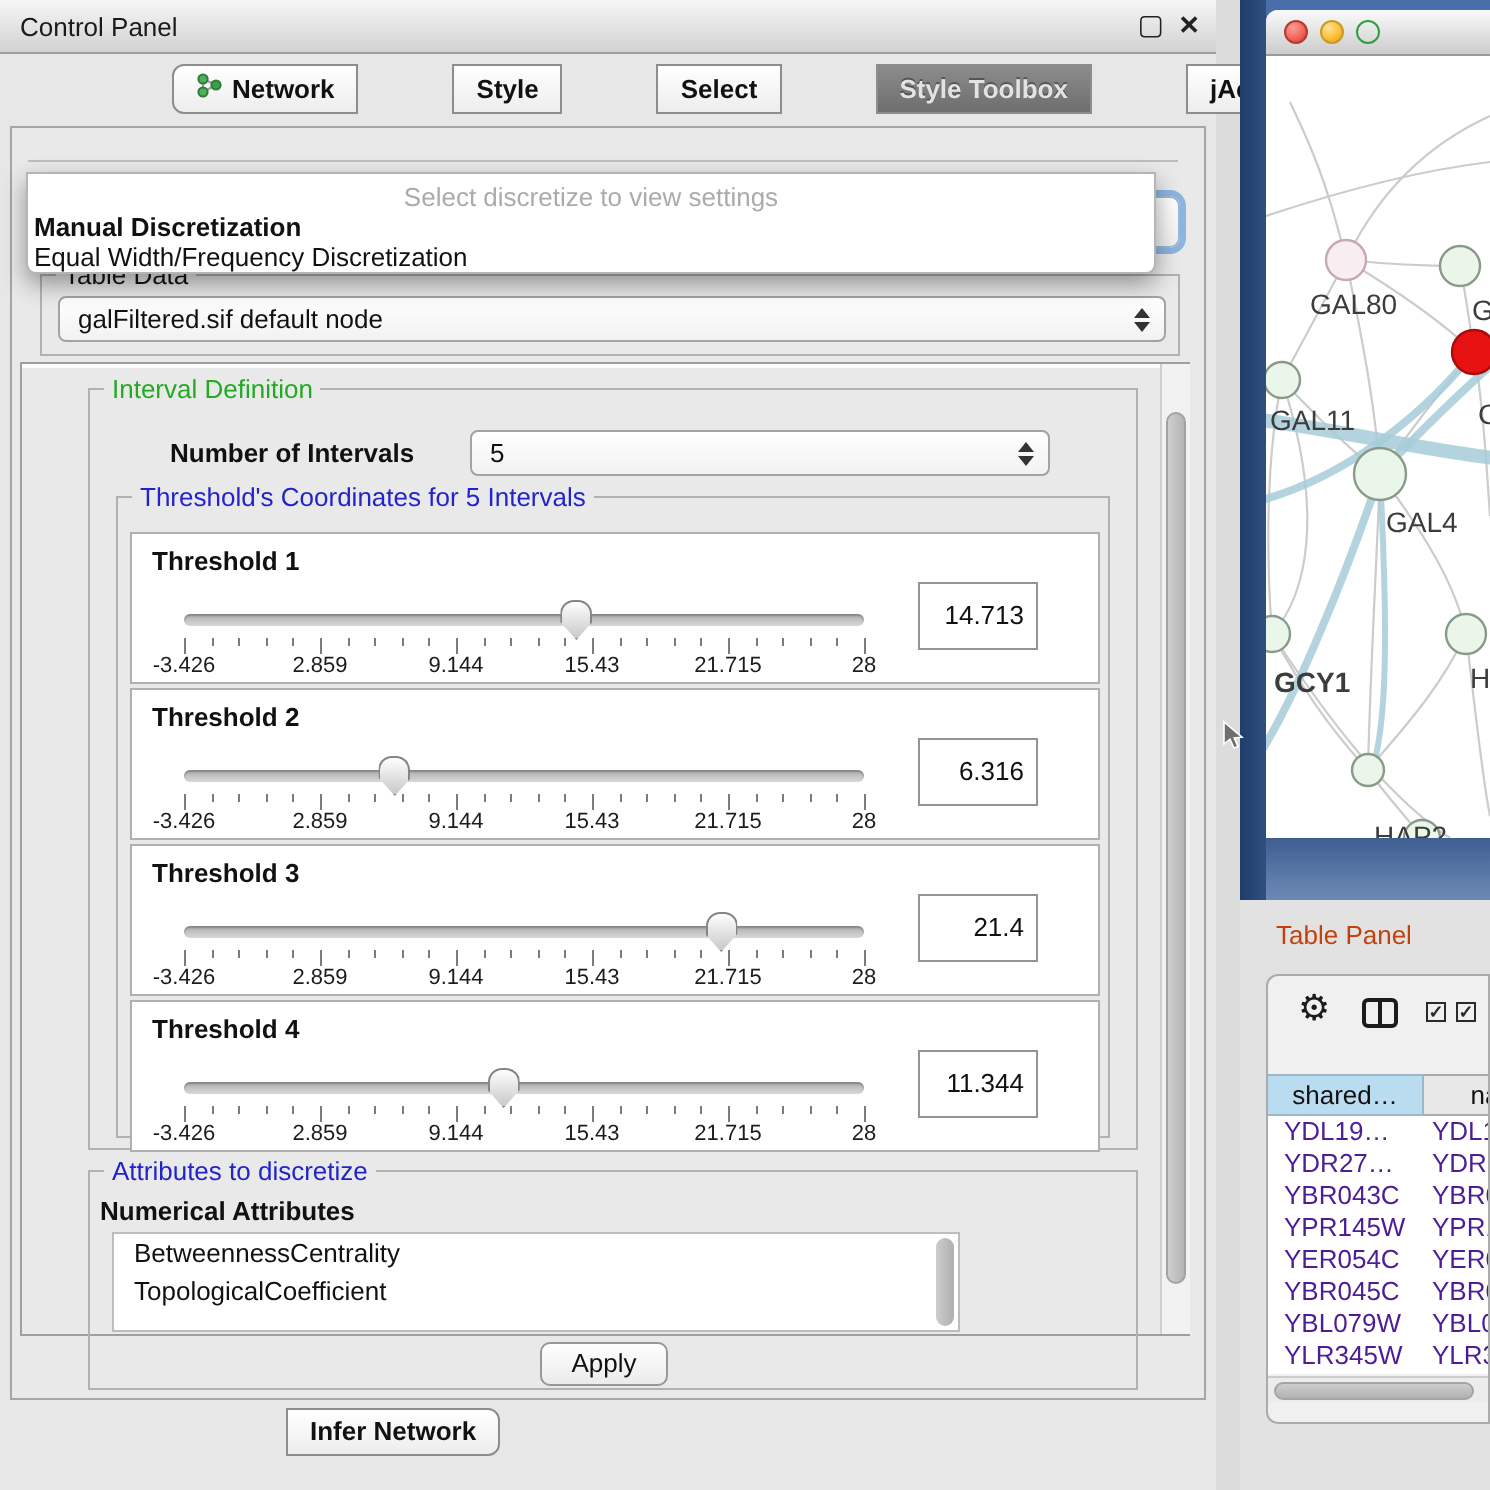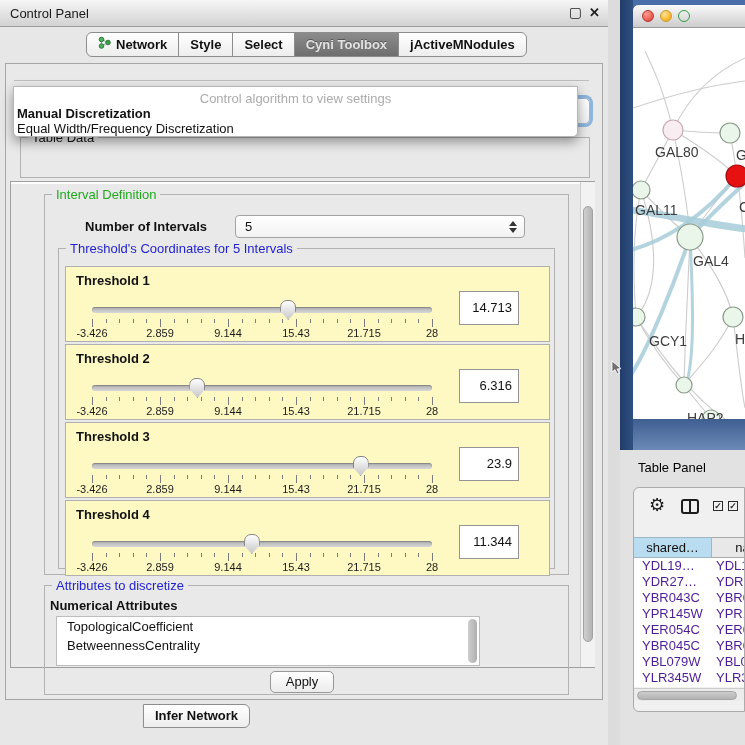--- a/index.html
+++ b/index.html
@@ -16,21 +16,21 @@
   #float-icon { right:26px; font-weight:normal; font-size:14px; top:4px; }
   #close-icon { right:8px; }
 
   .tabrow { position:absolute; display:flex; }
   .tab { display:flex; align-items:center; gap:5px; padding:3px 11px 4px; font-size:13px; font-weight:bold;
     color:#111; background:linear-gradient(#ffffff,#ededed); border:1px solid #8d8d8d; margin-left:-1px;
     white-space:nowrap; cursor:default; }
   .tab:first-child { border-radius:6px 0 0 6px; margin-left:0; }
   .tab:last-child { border-radius:0 6px 6px 0; }
   .tab.active { background:linear-gradient(#8c8c8c,#6e6e6e); color:#e3e3e3; text-shadow:0 -1px 0 #555; }
-  #top-tabs { left:86px; top:32px; }
+  #top-tabs { left:86px; top:32px;gap:48px; }
   #bottom-tabs { left:143px; top:704px; }
 
   #main-box { position:absolute; left:5px; top:63px; width:598px; height:637px;
     border:1px solid #a6a6a6; background:#e9e9e9; }
 
   #algo-group-clip { position:absolute; left:28px; top:74px; height:13px; width:200px;
     overflow:hidden; font-size:13px; color:#9b9b9b; z-index:1; }
   #algo-group-topline { position:absolute; left:14px; top:80px; width:575px; height:0;
     border-top:1px solid #bdbdbd; z-index:0; }
 
@@ -69,21 +69,21 @@
   #main-vscroll { position:absolute; left:580px; top:182px; width:15px; height:485px;
     background:#f2f2f2; border-left:1px solid #cfcfcf; }
   #main-vscroll-thumb { position:absolute; left:2px; top:24px; width:10px; height:436px;
     border-radius:6px; background:linear-gradient(90deg,#cfcfcf,#b4b4b4); border:1px solid #a2a2a2; }
 
   #interval-group { left:44px; top:194px; width:525px; height:381px; }
   #num-intervals-label { position:absolute; left:85px; top:219px; font-size:13px; font-weight:bold; color:#111; }
   #num-intervals-combo { left:235px; top:215px; width:290px; height:23px; position:absolute; }
   #thresholds-group { left:58px; top:248px; width:497px; height:321px; }
 
-  .thr-row { position:absolute; left:6px; width:485px; height:76px; background:#fef9c3;
+  .thr-row { position:absolute; left:6px; width:485px; height:76px; background:#ffffff;
     border:1px solid #b0b0b0; }
   .thr-label { position:absolute; left:10px; top:6px; font-size:13px; font-weight:bold; color:#111; }
   .thr-slider { position:absolute; left:26px; top:30px; width:340px; height:26px; }
   .thr-track { position:absolute; left:0; top:10px; width:340px; height:6px; border-radius:3px;
     background:linear-gradient(#adadad,#d8d8d8); box-shadow:inset 0 1px 1px rgba(0,0,0,.25); }
   .thr-thumb { position:absolute; top:3px; width:16px; height:20px; margin-left:-8px;
     background:linear-gradient(#fefefe,#c9c9c9); border:1px solid #858585;
     border-radius:7px 7px 2px 2px; clip-path:polygon(0 0,100% 0,100% 55%,50% 100%,0 55%); }
   .thr-ticks { position:absolute; left:26px; top:52px; width:340px; height:9px; }
   .thr-tick { position:absolute; top:0; width:1px; background:#7c7c7c; }
@@ -111,21 +111,21 @@
     background:linear-gradient(90deg,#203c6b,#2f507f); }
   #net-window { position:absolute; left:633px; top:5px; width:112px; height:414px;
     border-radius:6px 0 0 0; overflow:hidden; background:#ffffff; }
   #net-titlebar { position:absolute; left:0; top:0; width:112px; height:23px;
     background:linear-gradient(#fafafa,#cccccc); border-bottom:1px solid #9a9a9a; }
   .traffic { position:absolute; top:5px; width:12px; height:12px; border-radius:50%; }
   #net-canvas { position:absolute; left:0; top:23px; width:112px; height:391px; background:#ffffff; }
   .net-label { position:absolute; font-size:14px; color:#3c3c3c; white-space:nowrap; }
 
   #table-region { position:absolute; left:620px; top:450px; width:125px; height:295px; background:#e2e2e2; }
-  #table-panel-title { position:absolute; left:18px; top:10px; font-size:13px; color:#000000; }
+  #table-panel-title { position:absolute; left:18px; top:10px; font-size:13px; color:#c2410c; }
   #table-box { position:absolute; left:13px; top:37px; width:112px; height:225px;
     background:#f0f0f0; border:1px solid #ababab; border-radius:6px 0 0 6px; overflow:hidden; }
   #table-toolbar { position:absolute; left:0; top:0; width:112px; height:36px; }
   #gear-icon { position:absolute; left:15px; top:6px; font-family:"DejaVu Sans",sans-serif;
     font-size:18px; color:#1c1c1c; }
   #col-icon { position:absolute; left:47px; top:11px; width:18px; height:15px;
     border:2px solid #1c1c1c; border-radius:3px; }
   #col-icon:before { content:""; position:absolute; left:6px; top:0; width:2px; height:11px; background:#1c1c1c; }
   .cb-icon { position:absolute; top:13px; width:10px; height:10px; border:1.5px solid #2a2a2a;
     font-size:9px; line-height:9px; text-align:center; color:#2a2a2a; font-weight:bold; }
@@ -167,40 +167,44 @@
             </svg></span>
           <span>Network</span>
         </div>
         <div class="tab">
           <span>Style</span>
         </div>
         <div class="tab">
           <span>Select</span>
         </div>
         <div class="tab active">
-          <span>Cyni Toolbox</span>
+          <span>Style Toolbox</span>
         </div>
         <div class="tab">
           <span>jActiveMNodules</span>
         </div>
       </div>
 
     <div id="main-box"></div>
 
     <div id="algo-group-topline"></div>
     <div id="algo-combo-sliver"></div>
 
     <div id="algo-popup">
-      <div id="algo-popup-prompt">Control algorithm to view settings</div>
+      <div id="algo-popup-prompt">Select discretize to view settings</div>
       <div id="algo-item-0" class="algo-item">Manual Discretization</div>
       <div id="algo-item-1" class="algo-item">Equal Width/Frequency Discretization</div>
     </div>
 
     <div id="table-data-group" class="group">
       <span class="group-title gt-black">Table Data</span>
+      <div id="table-data-combo" class="combo">
+        <span class="combo-text">galFiltered.sif default node</span>
+        <span class="stepper"></span>
+      </div>
     </div>
 
     <div id="scrollpane"></div>
     <div id="main-vscroll">
       <div id="main-vscroll-thumb"></div>
     </div>
 
     <div id="interval-group" class="group">
       <span class="group-title gt-green">Interval Definition</span>
     </div>
@@ -335,21 +339,21 @@
               <div class="thr-tick" style="left: 340px; height: 8px;"></div>
             </div>
             <div class="thr-scale">
               <span style="left: 0px;">-3.426</span>
               <span style="left: 68px;">2.859</span>
               <span style="left: 136px;">9.144</span>
               <span style="left: 204px;">15.43</span>
               <span style="left: 272px;">21.715</span>
               <span style="left: 340px;">28</span>
             </div>
-            <div class="thr-value">23.9</div>
+            <div class="thr-value">21.4</div>
           </div>
           <div class="thr-row" style="top: 251px;">
             <div class="thr-label">Threshold 4</div>
             <div class="thr-slider">
               <div class="thr-track"></div>
               <div class="thr-thumb" style="left: 159.8px;"></div>
             </div>
             <div class="thr-ticks">
               <div class="thr-tick" style="left: 0px; height: 8px;"></div>
               <div class="thr-tick" style="left: 13.6px; height: 4px;"></div>
@@ -390,22 +394,22 @@
           </div>
         </div>
     </div>
 
     <div id="attr-group" class="group">
       <span class="group-title gt-blue">Attributes to discretize</span>
     </div>
     <span id="attr-label">Numerical Attributes</span>
     <div id="attr-list">
       <div id="attr-items">
+          <div class="attr-item">BetweennessCentrality</div>
           <div class="attr-item">TopologicalCoefficient</div>
-          <div class="attr-item">BetweennessCentrality</div>
         </div>
       <div id="attr-vscroll"></div>
     </div>
 
     <div id="apply-button">Apply</div>
 
     <div id="bottom-tabs" class="tabrow">
         <div class="tab">
           <span>Infer Network</span>
         </div>
@@ -456,21 +460,21 @@
           <circle cx="3" cy="289" r="9" fill="#e9f6e9" stroke="#8a9a8a" stroke-width="1.2"></circle>
           <circle cx="100" cy="289" r="10" fill="#e9f6e9" stroke="#8a9a8a" stroke-width="1.2"></circle>
           <circle cx="51" cy="357" r="8" fill="#e9f6e9" stroke="#8a9a8a" stroke-width="1.2"></circle>
           <circle cx="78" cy="391" r="9" fill="#e9f6e9" stroke="#8a9a8a" stroke-width="1.2"></circle>
         </svg>
         <span class="net-label" style="left: 22px; top: 116px;">GAL80</span>
         <span class="net-label" style="left: 103px; top: 119px;">G</span>
         <span class="net-label" style="left: 106px; top: 171px;">C</span>
         <span class="net-label" style="left: 2px; top: 174px;">GAL11</span>
         <span class="net-label" style="left: 60px; top: 225px;">GAL4</span>
-        <span class="net-label" style="left: 16px; top: 305px;">GCY1</span>
+        <span class="net-label" style="left: 4px; top: 305px; font-weight: bold;">GCY1</span>
         <span class="net-label" style="left: 102px; top: 303px;">H</span>
         <span class="net-label" style="left: 54px; top: 382px;">HAP2</span>
       </div>
   </div>
 
   <div id="table-region">
     <span id="table-panel-title">Table Panel</span>
     <div id="table-box">
       <div id="table-toolbar">
         <span id="gear-icon">⚙</span>

